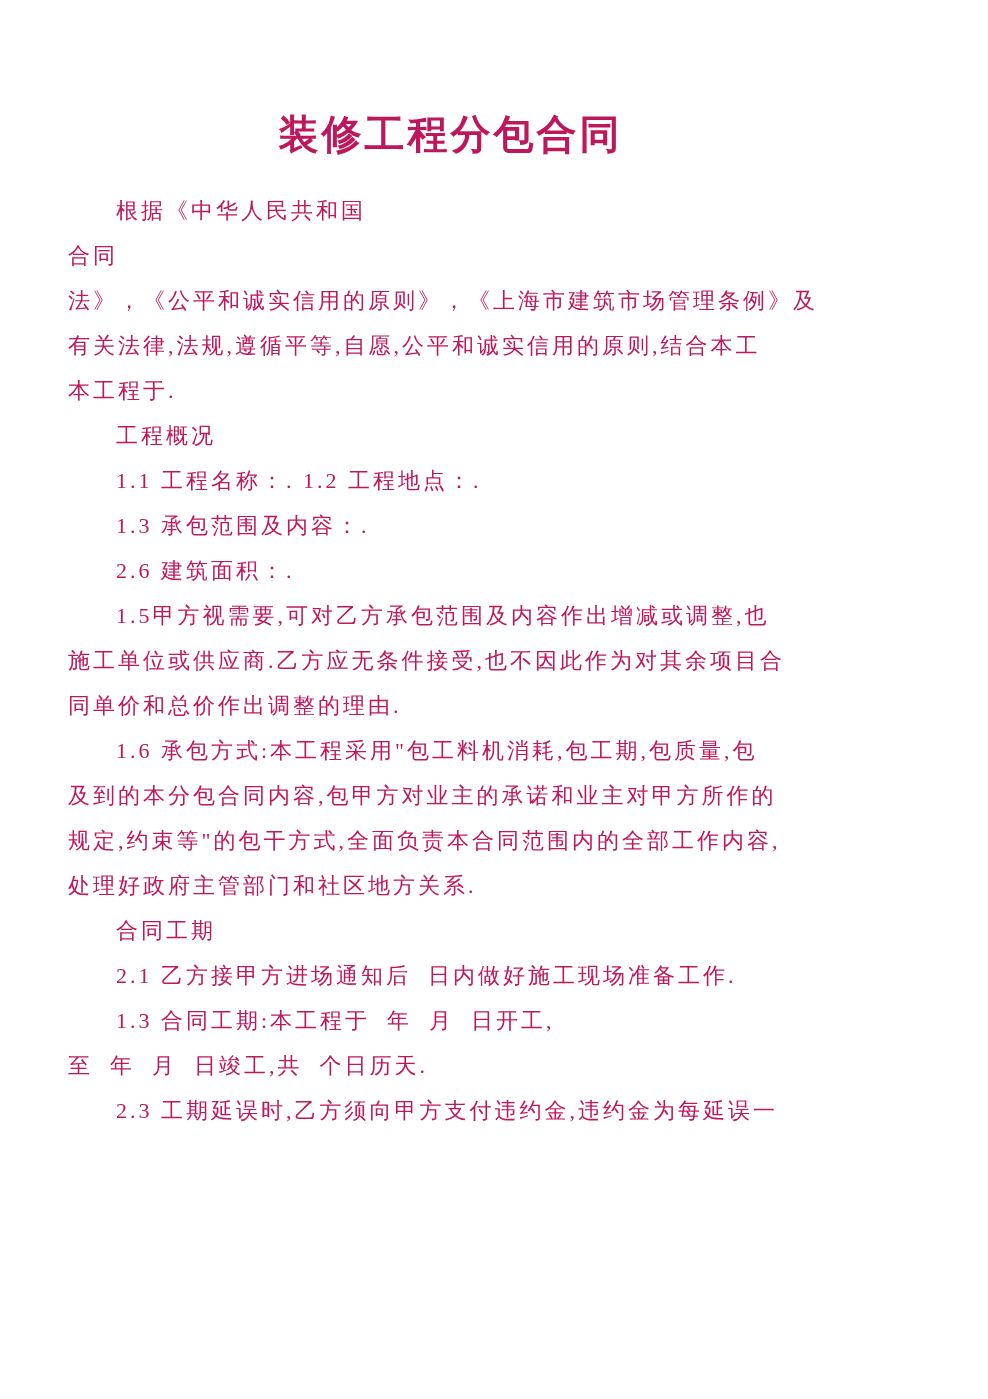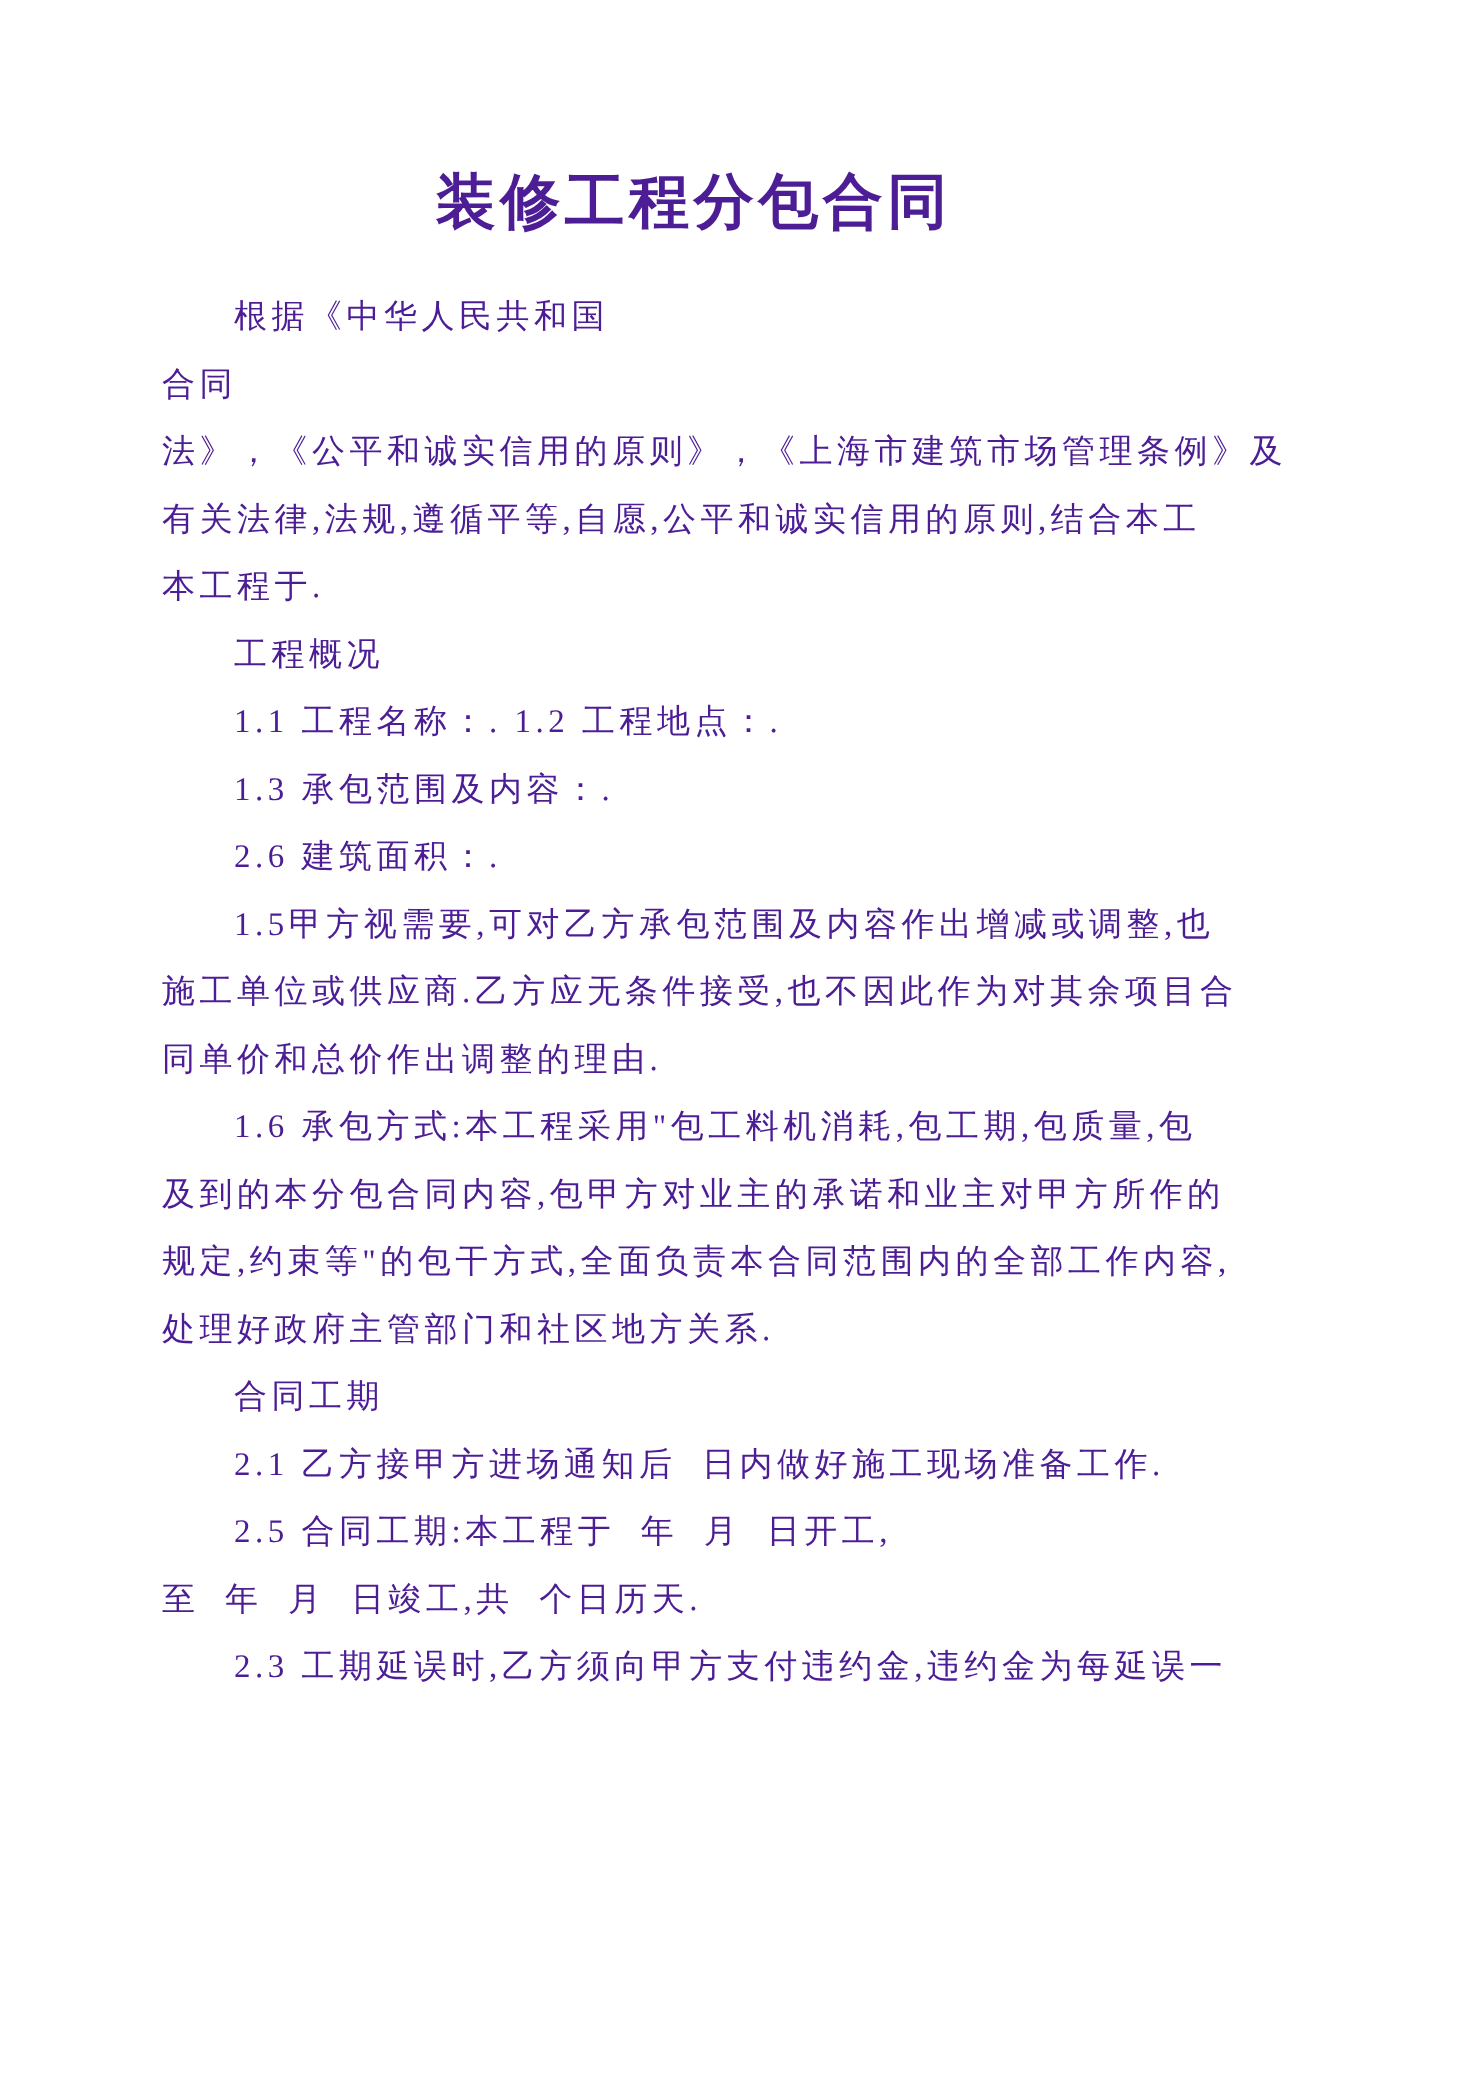--- a/index.html
+++ b/index.html
@@ -5,36 +5,35 @@
   html, body {
     margin: 0;
     padding: 0;
     background: #ffffff;
   }
   .page {
     position: relative;
     width: 901px;
     height: 1399px;
     background: #ffffff;
-    color: #4c1d95;
+    color: #be185d;
     font-family: "Liberation Serif", "DejaVu Serif", serif;
     overflow: hidden;
-    padding-left: 12px;
   }
   .doc-title {
     padding-top: 106px;
     height: 58px;
     line-height: 58px;
     text-align: center;
     font-size: 40px;
     font-weight: bold;
     letter-spacing: 3px;
   }
   .content {
-    margin: 24px 145px 0 96px;
+    margin: 24px 145px 0 68px;
     font-size: 22px;
     line-height: 45px;
     letter-spacing: 3px;
   }
   .line {
     white-space: pre;
   }
   .line.indent {
     padding-left: 48px;
   }
@@ -56,17 +55,17 @@
       <div class="line indent">2.6 建筑面积：.</div>
       <div class="line indent">1.5甲方视需要,可对乙方承包范围及内容作出增减或调整,也</div>
       <div class="line">施工单位或供应商.乙方应无条件接受,也不因此作为对其余项目合</div>
       <div class="line">同单价和总价作出调整的理由.</div>
       <div class="line indent">1.6 承包方式:本工程采用"包工料机消耗,包工期,包质量,包</div>
       <div class="line">及到的本分包合同内容,包甲方对业主的承诺和业主对甲方所作的</div>
       <div class="line">规定,约束等"的包干方式,全面负责本合同范围内的全部工作内容,</div>
       <div class="line">处理好政府主管部门和社区地方关系.</div>
       <div class="line indent">合同工期</div>
       <div class="line indent">2.1 乙方接甲方进场通知后  日内做好施工现场准备工作.</div>
-      <div class="line indent">2.5 合同工期:本工程于  年  月  日开工,</div>
+      <div class="line indent">1.3 合同工期:本工程于  年  月  日开工,</div>
       <div class="line">至  年  月  日竣工,共  个日历天.</div>
       <div class="line indent">2.3 工期延误时,乙方须向甲方支付违约金,违约金为每延误一</div>
     </div>
 </div>
 
 </body></html>

